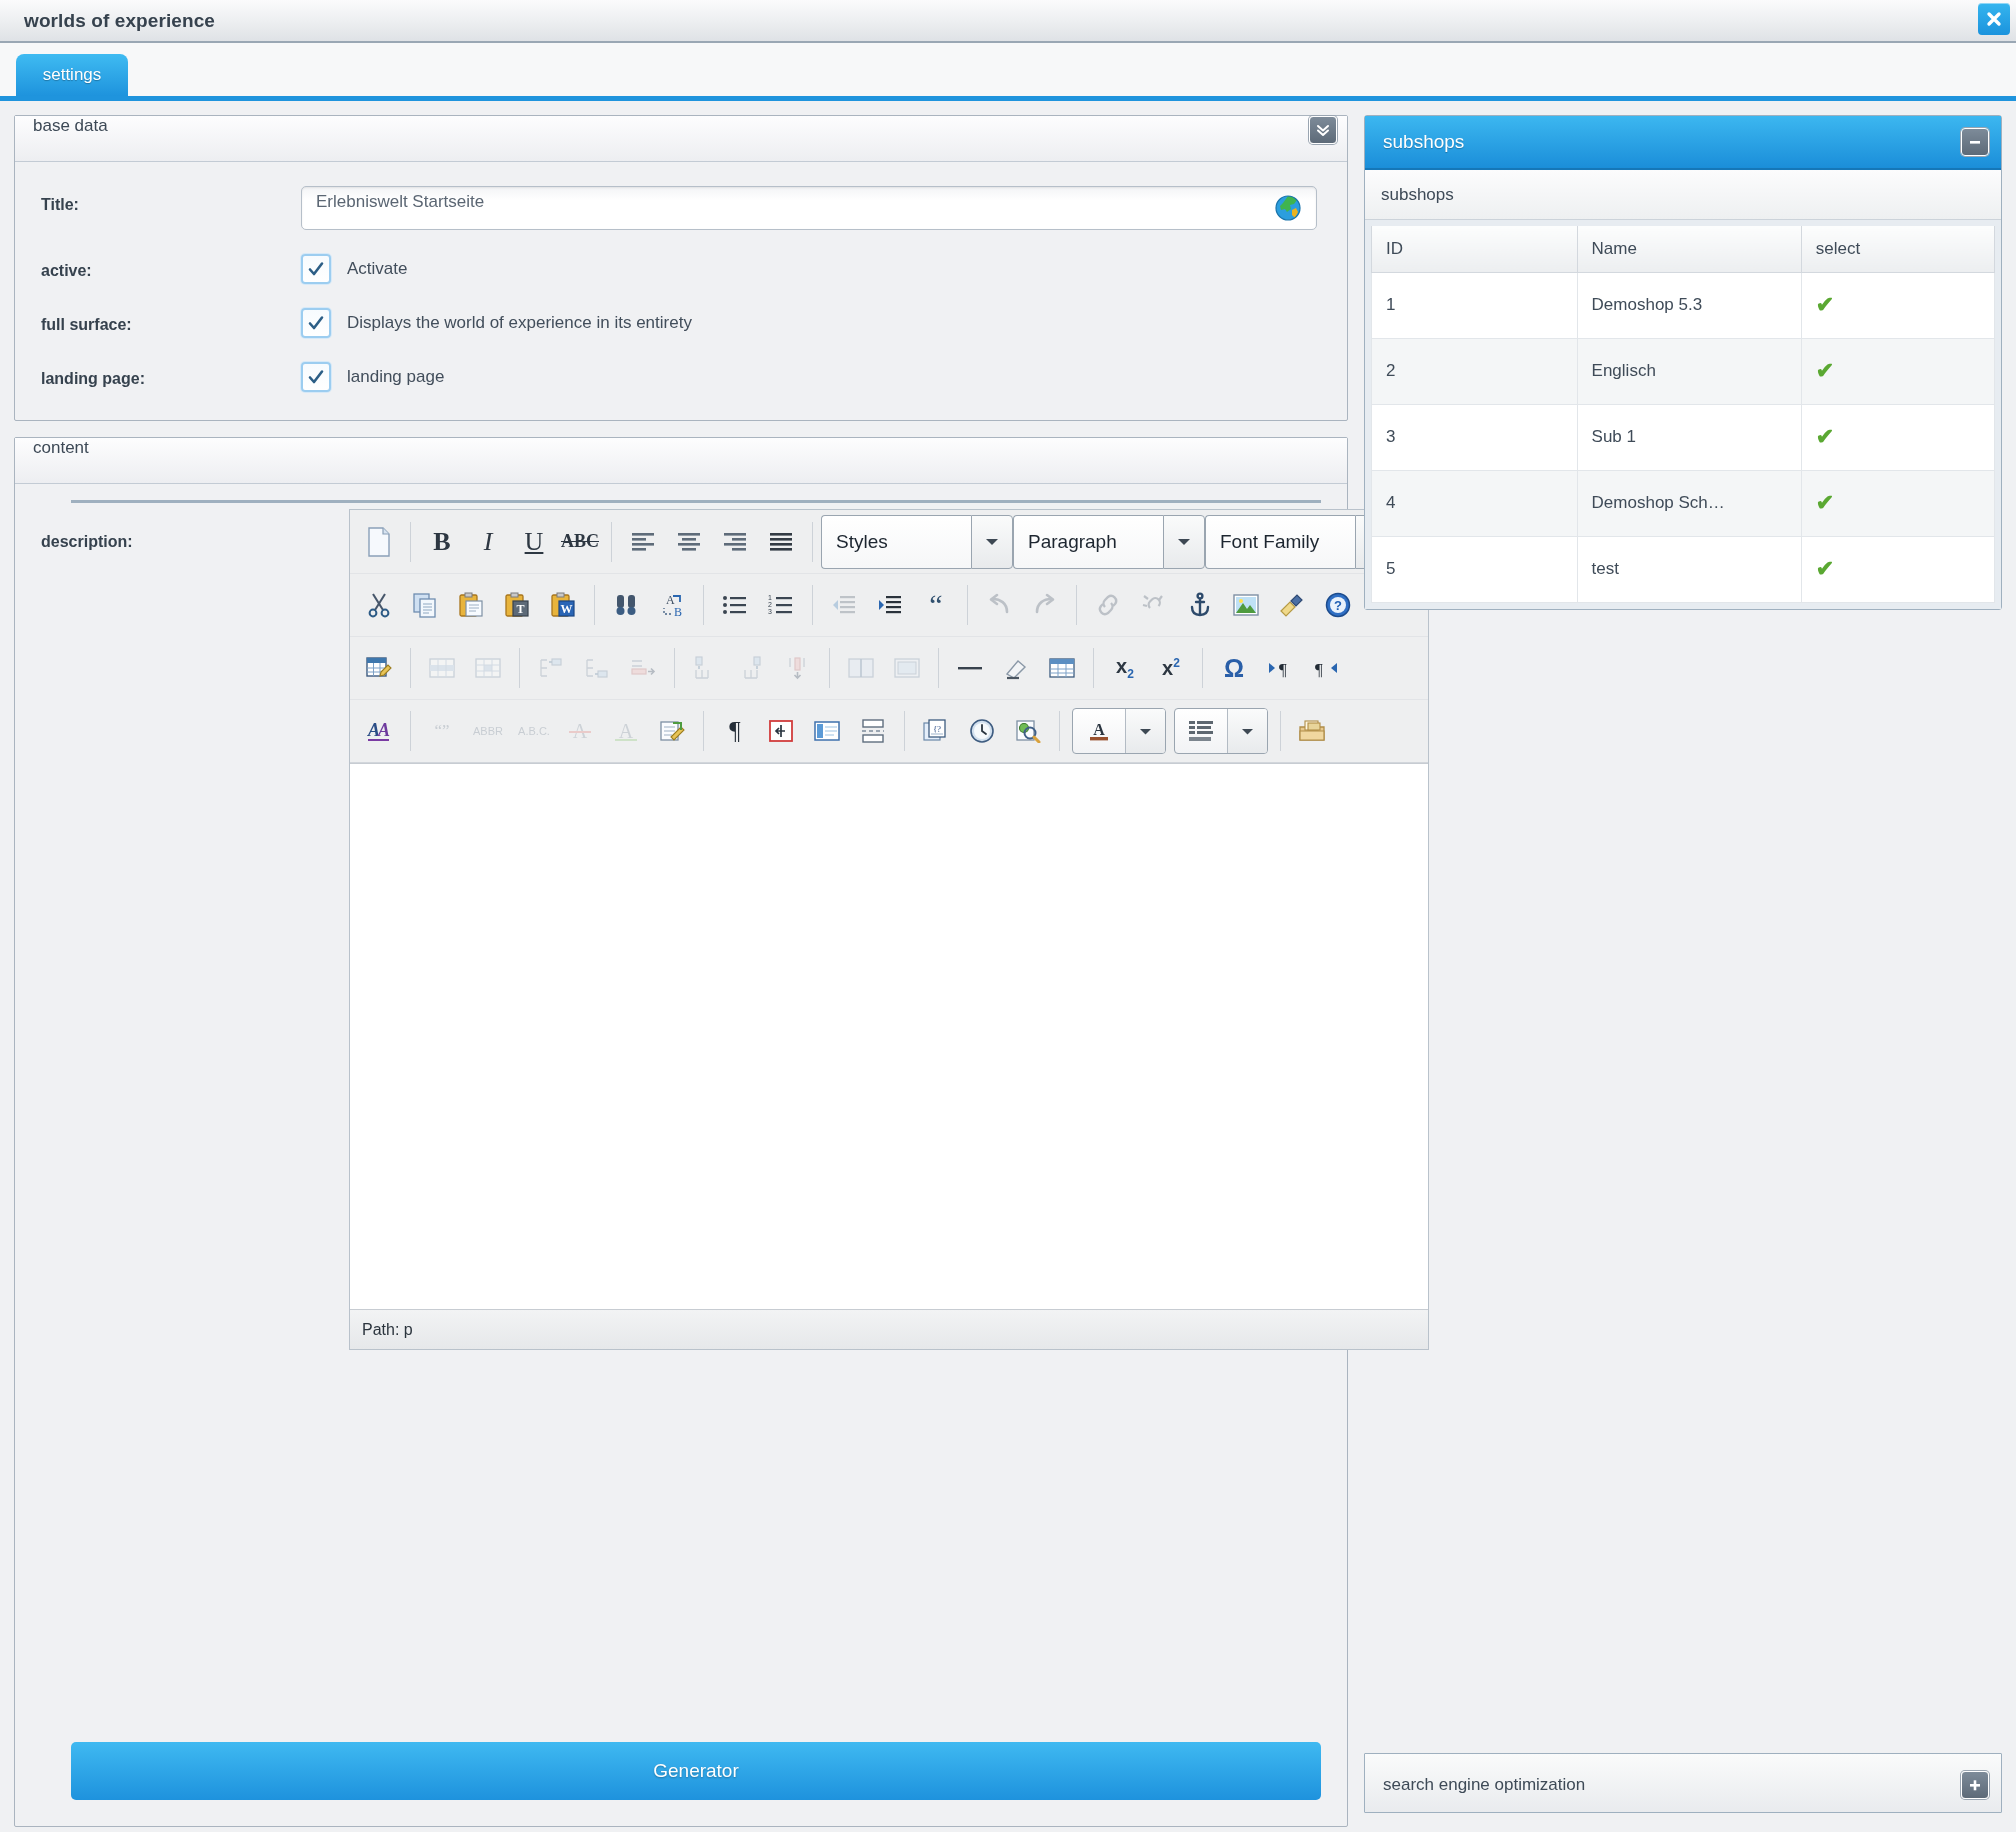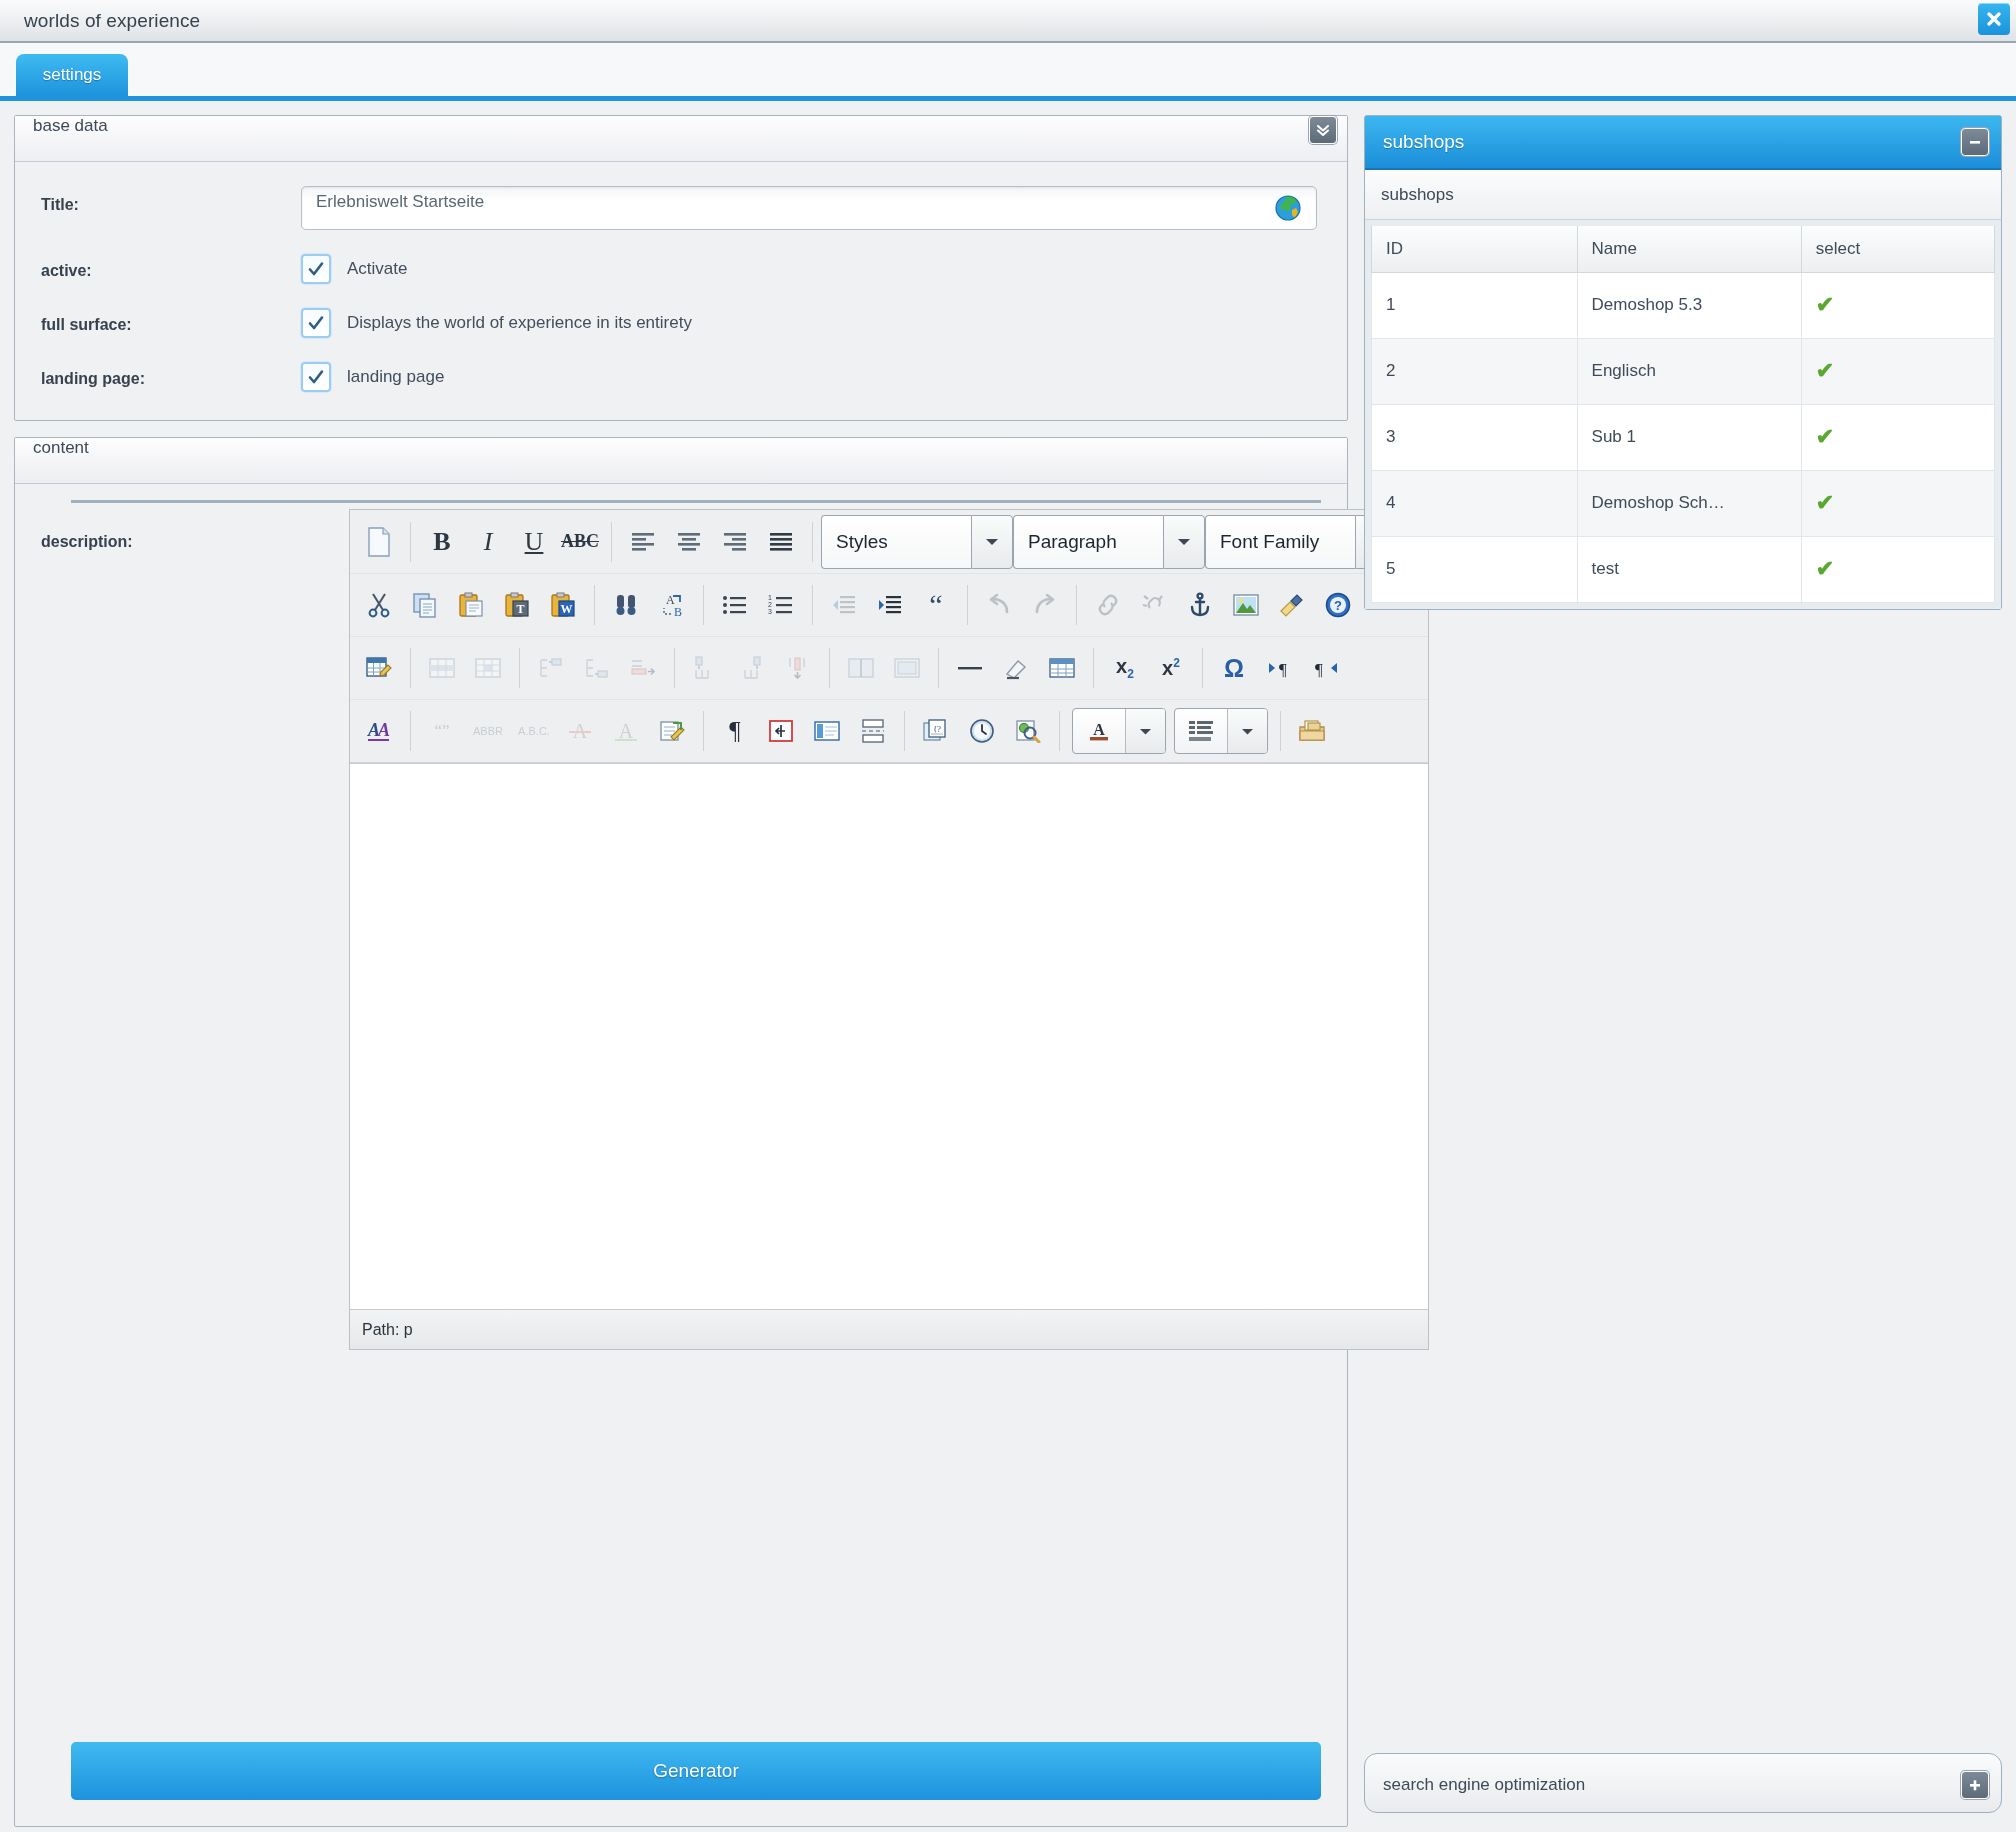--- a/index.html
+++ b/index.html
@@ -16,21 +16,21 @@
   .titlebar {
     position: relative;
     height: 43px;
     background: linear-gradient(to bottom, #fbfbfc 0%, #eceef0 55%, #dfe2e6 100%);
     border-bottom: 2px solid #9aa7b4;
     display: flex;
     align-items: center;
   }
   .titlebar .wtitle {
     font-size: 19px;
-    font-weight: normal;
+    font-weight: bold;
     color: #36424e;
     padding-left: 24px;
     letter-spacing: 0.1px;
   }
   .close-btn {
     position: absolute;
     right: 6px; top: 3px;
     width: 32px; height: 32px;
     border-radius: 4px;
     background: linear-gradient(to bottom, #35b5ef 0%, #1b93dd 100%);
@@ -247,21 +247,21 @@
     height: 66px;
     padding-left: 14px;
     font-size: 17px; color: #3f4b58;
     vertical-align: middle;
   }
   table.grid td:first-child { border-left: 1px solid #e2e6ea; }
   table.grid tr.alt td { background: #f4f6f7; }
   .check-mark { color: #5aa832; font-size: 22px; font-weight: bold; }
   .right-filler { flex: 1 1 auto; }
   .seo-panel {
-    border: 1px solid #9fb0bf; border-radius: 13px;
+    border: 1px solid #9fb0bf; border-radius: 1px;
     height: 60px;
     background: linear-gradient(to bottom,#fafbfb 0%,#e9ebee 100%);
     display:flex; align-items:center;
     padding: 4px 12px 0 18px;
     font-size: 17px; color: #3e4a57;
     margin-bottom: 14px;
   }
   .seo-panel .ptitle { flex: 1 1 auto; }
 </style>
 </head>

